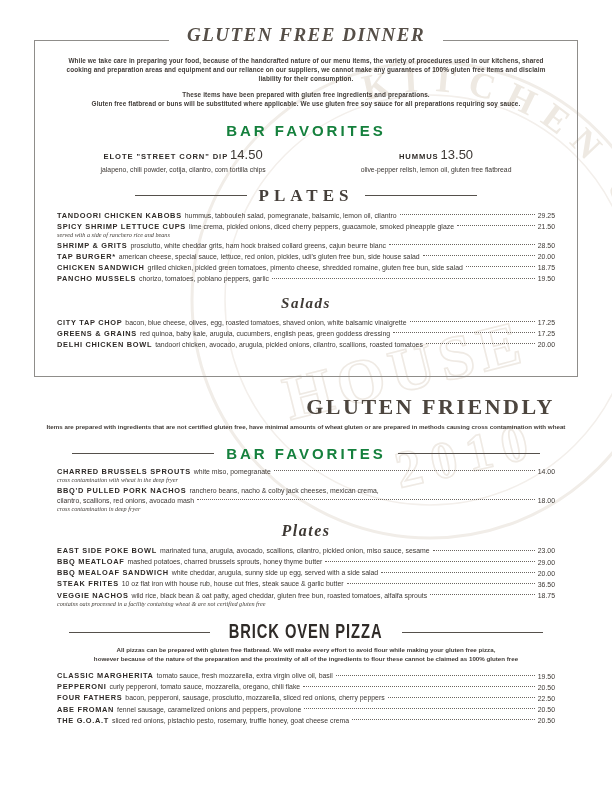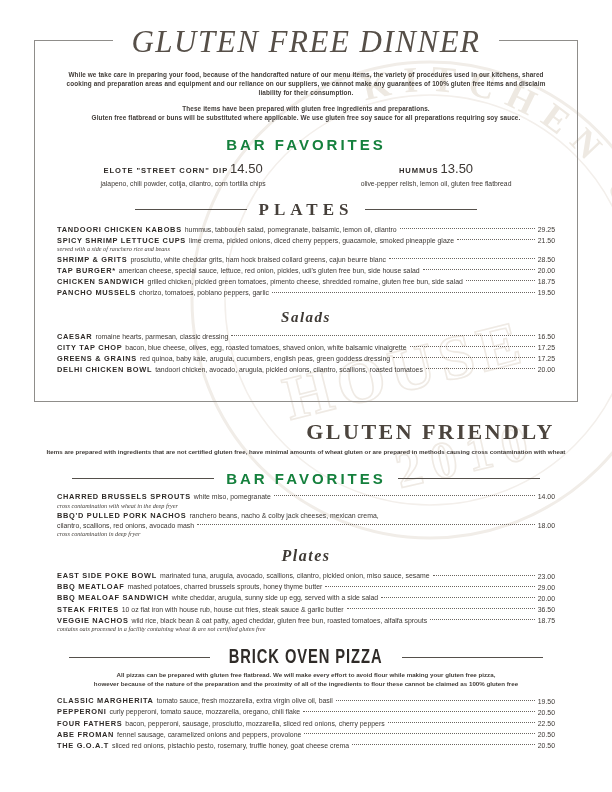--- a/index.html
+++ b/index.html
@@ -13,22 +13,22 @@
   .content{position:relative;z-index:1;}
   
   .gf-box{
     margin:40px 34px 0 34px;
     border:1.5px solid #8f8d8a;
     padding:0 22px 12px 22px;
     background:transparent;
   }
   .gf-title{
     width:fit-content;margin:-17px auto 0 auto;padding:0 18px;background:#ffffff;
-    font-family:"Liberation Serif",serif;font-style:italic;font-weight:400;
-    font-size:31px;letter-spacing:1.5px;color:#564f48;white-space:nowrap;
+    font-family:"Liberation Serif",serif;font-style:italic;font-weight:700;
+    font-size:19px;letter-spacing:1.5px;color:#564f48;white-space:nowrap;
   }
   .disclaimer{
     margin:10px 6px 0 6px;text-align:center;
     font-size:6.4px;line-height:9px;font-weight:700;color:#403b37;letter-spacing:0.1px;
   }
   .prep-note{margin-top:7px;}
   
   .h-sans{
     text-align:center;font-weight:700;font-size:15px;letter-spacing:3px;
     color:#15803d;margin:14px 0 6px 0;
@@ -183,28 +183,20 @@
             <span class="mi-price">19.50</span>
           </div>
 
         </div>
       </div>
 
     <div class="h-script">Salads</div>
 
     <div class="menu-list">
 
-    <div class="mi">
-          <div class="mi-line">
-            <span class="mi-name">CAESAR</span>
-            <span class="mi-desc">romaine hearts, parmesan, classic dressing</span>
-            <span class="mi-dots"></span>
-            <span class="mi-price">16.50</span>
-          </div>
-        </div>
         <div class="mi">
           <div class="mi-line">
             <span class="mi-name">CITY TAP CHOP</span>
             <span class="mi-desc">bacon, blue cheese, olives, egg, roasted tomatoes, shaved onion, white balsamic vinaigrette</span>
             <span class="mi-dots"></span>
             <span class="mi-price">17.25</span>
           </div>
         </div>
         <div class="mi">
           <div class="mi-line">

